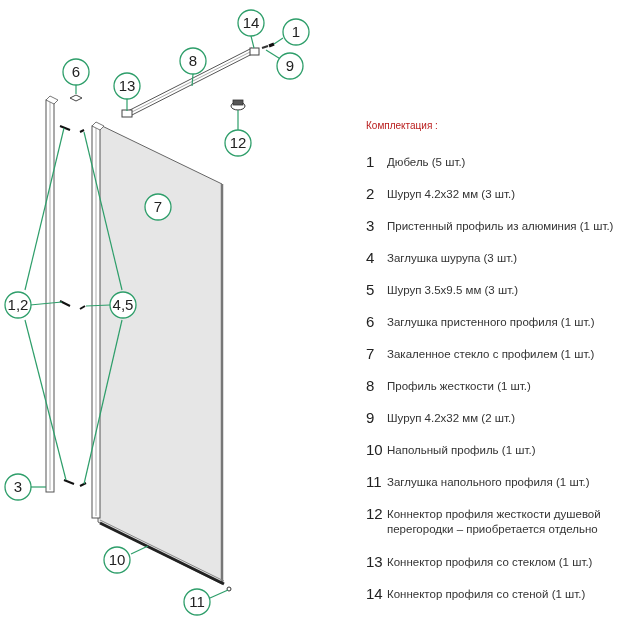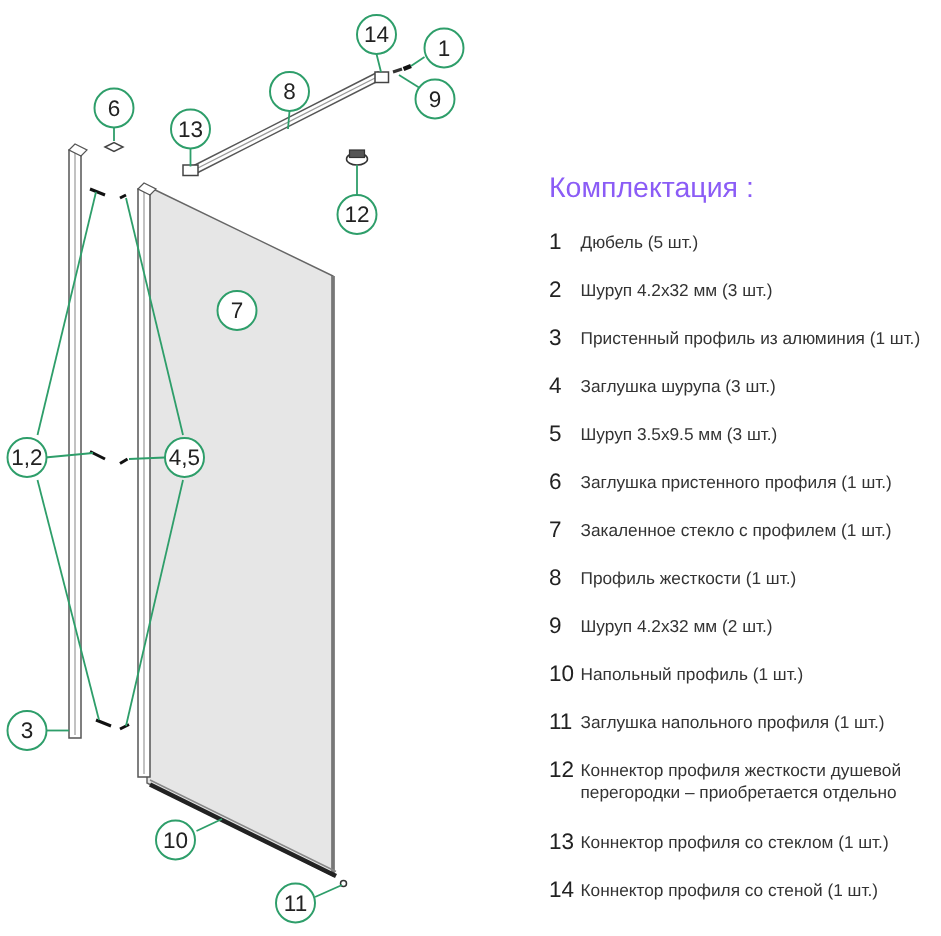--- a/index.html
+++ b/index.html
@@ -1,21 +1,21 @@
 <!DOCTYPE html>
 <html><head>
   <meta charset="utf-8">
   <style>
     html, body { margin: 0; padding: 0; background: #ffffff; }
     body { width: 627px; height: 624px; position: relative; overflow: hidden;
            font-family: "Liberation Sans", "DejaVu Sans", sans-serif; color: #222; }
     #diagram { position: absolute; left: 0; top: 0; width: 360px; height: 624px; }
     .callout-text { font-family: "Liberation Sans", "DejaVu Sans", sans-serif; font-size: 15px; fill: #222; }
     #legend { position: absolute; left: 366px; top: 116px; width: 260px; }
-    .legend-title { font-size: 19px; color: #8b5cf6; margin: 0 0 17px 0; height: 20px; line-height: 20px; }
+    .legend-title { font-size: 10px; color: #b91c1c; margin: 0 0 17px 0; height: 20px; line-height: 20px; }
     .legend-item { position: absolute; left: 0; display: flex; align-items: flex-start; }
     .legend-num { width: 21px; font-size: 15px; line-height: 16px; color: #222; flex: 0 0 21px; }
     .legend-label { font-size: 11.5px; line-height: 15px; color: #333; width: 250px; padding-top: 1px; }
   </style>
 </head>
 <body>
 
 <svg id="diagram" viewBox="0 0 360 624" xmlns="http://www.w3.org/2000/svg">
 
   <polygon points="98,124 222,184 222,584 98,522" fill="#e6e6e6" stroke="#666" stroke-width="1"></polygon>

